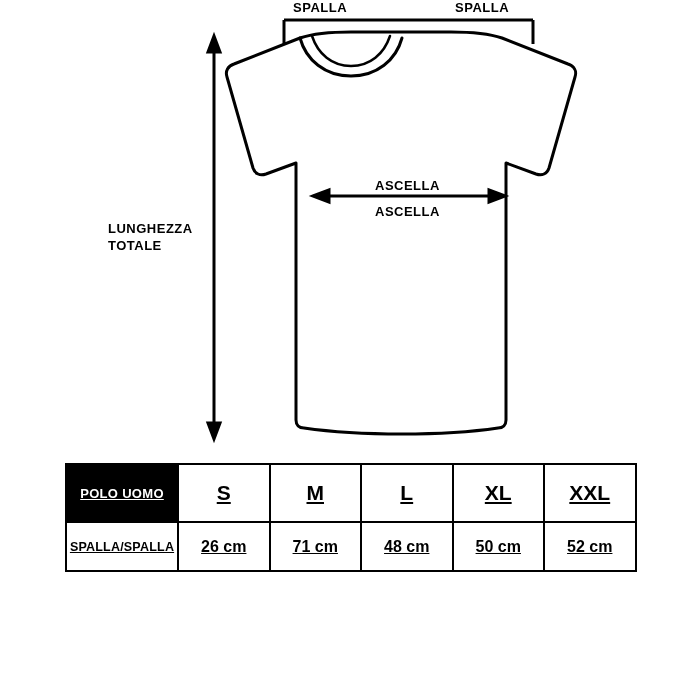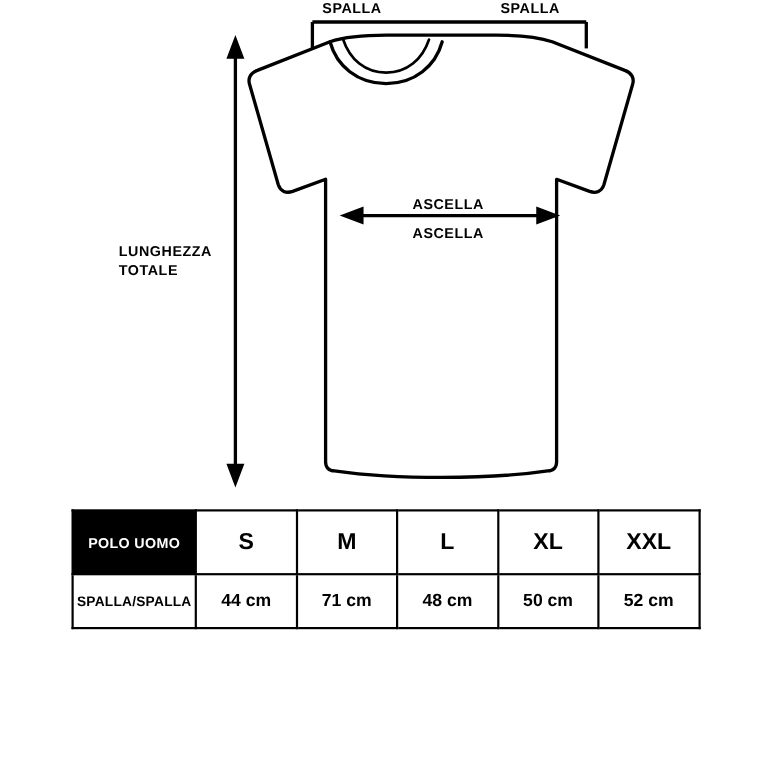--- a/index.html
+++ b/index.html
@@ -69,20 +69,21 @@
     width: 570px;
     border-collapse: collapse;
     table-layout: fixed;
   }
   #size-table td, #size-table th {
     border: 2px solid #000000;
     text-align: center;
     vertical-align: middle;
     padding: 0;
     background: #ffffff;
+    text-decoration: underline;
   }
   #size-table tr { height: 49px; }
   #size-table tr:first-child { height: 58px; }
 
   .hdr-corner {
     background: #000000 !important;
     color: #ffffff;
     font-size: 13px;
     font-weight: bold;
     letter-spacing: 0.3px;
@@ -185,20 +186,20 @@
     <tr>
       <td class="hdr-corner">POLO UOMO</td>
       <td class="hdr-size">S</td>
       <td class="hdr-size">M</td>
       <td class="hdr-size">L</td>
       <td class="hdr-size">XL</td>
       <td class="hdr-size">XXL</td>
     </tr>
     <tr>
       <td class="row-label">SPALLA/SPALLA</td>
-      <td class="cell-val">44 cm</td>
+      <td class="cell-val">26 cm</td>
       <td class="cell-val">71 cm</td>
       <td class="cell-val">48 cm</td>
       <td class="cell-val">50 cm</td>
       <td class="cell-val">52 cm</td>
     </tr>
   </tbody>
 </table>
 
 </body></html>

